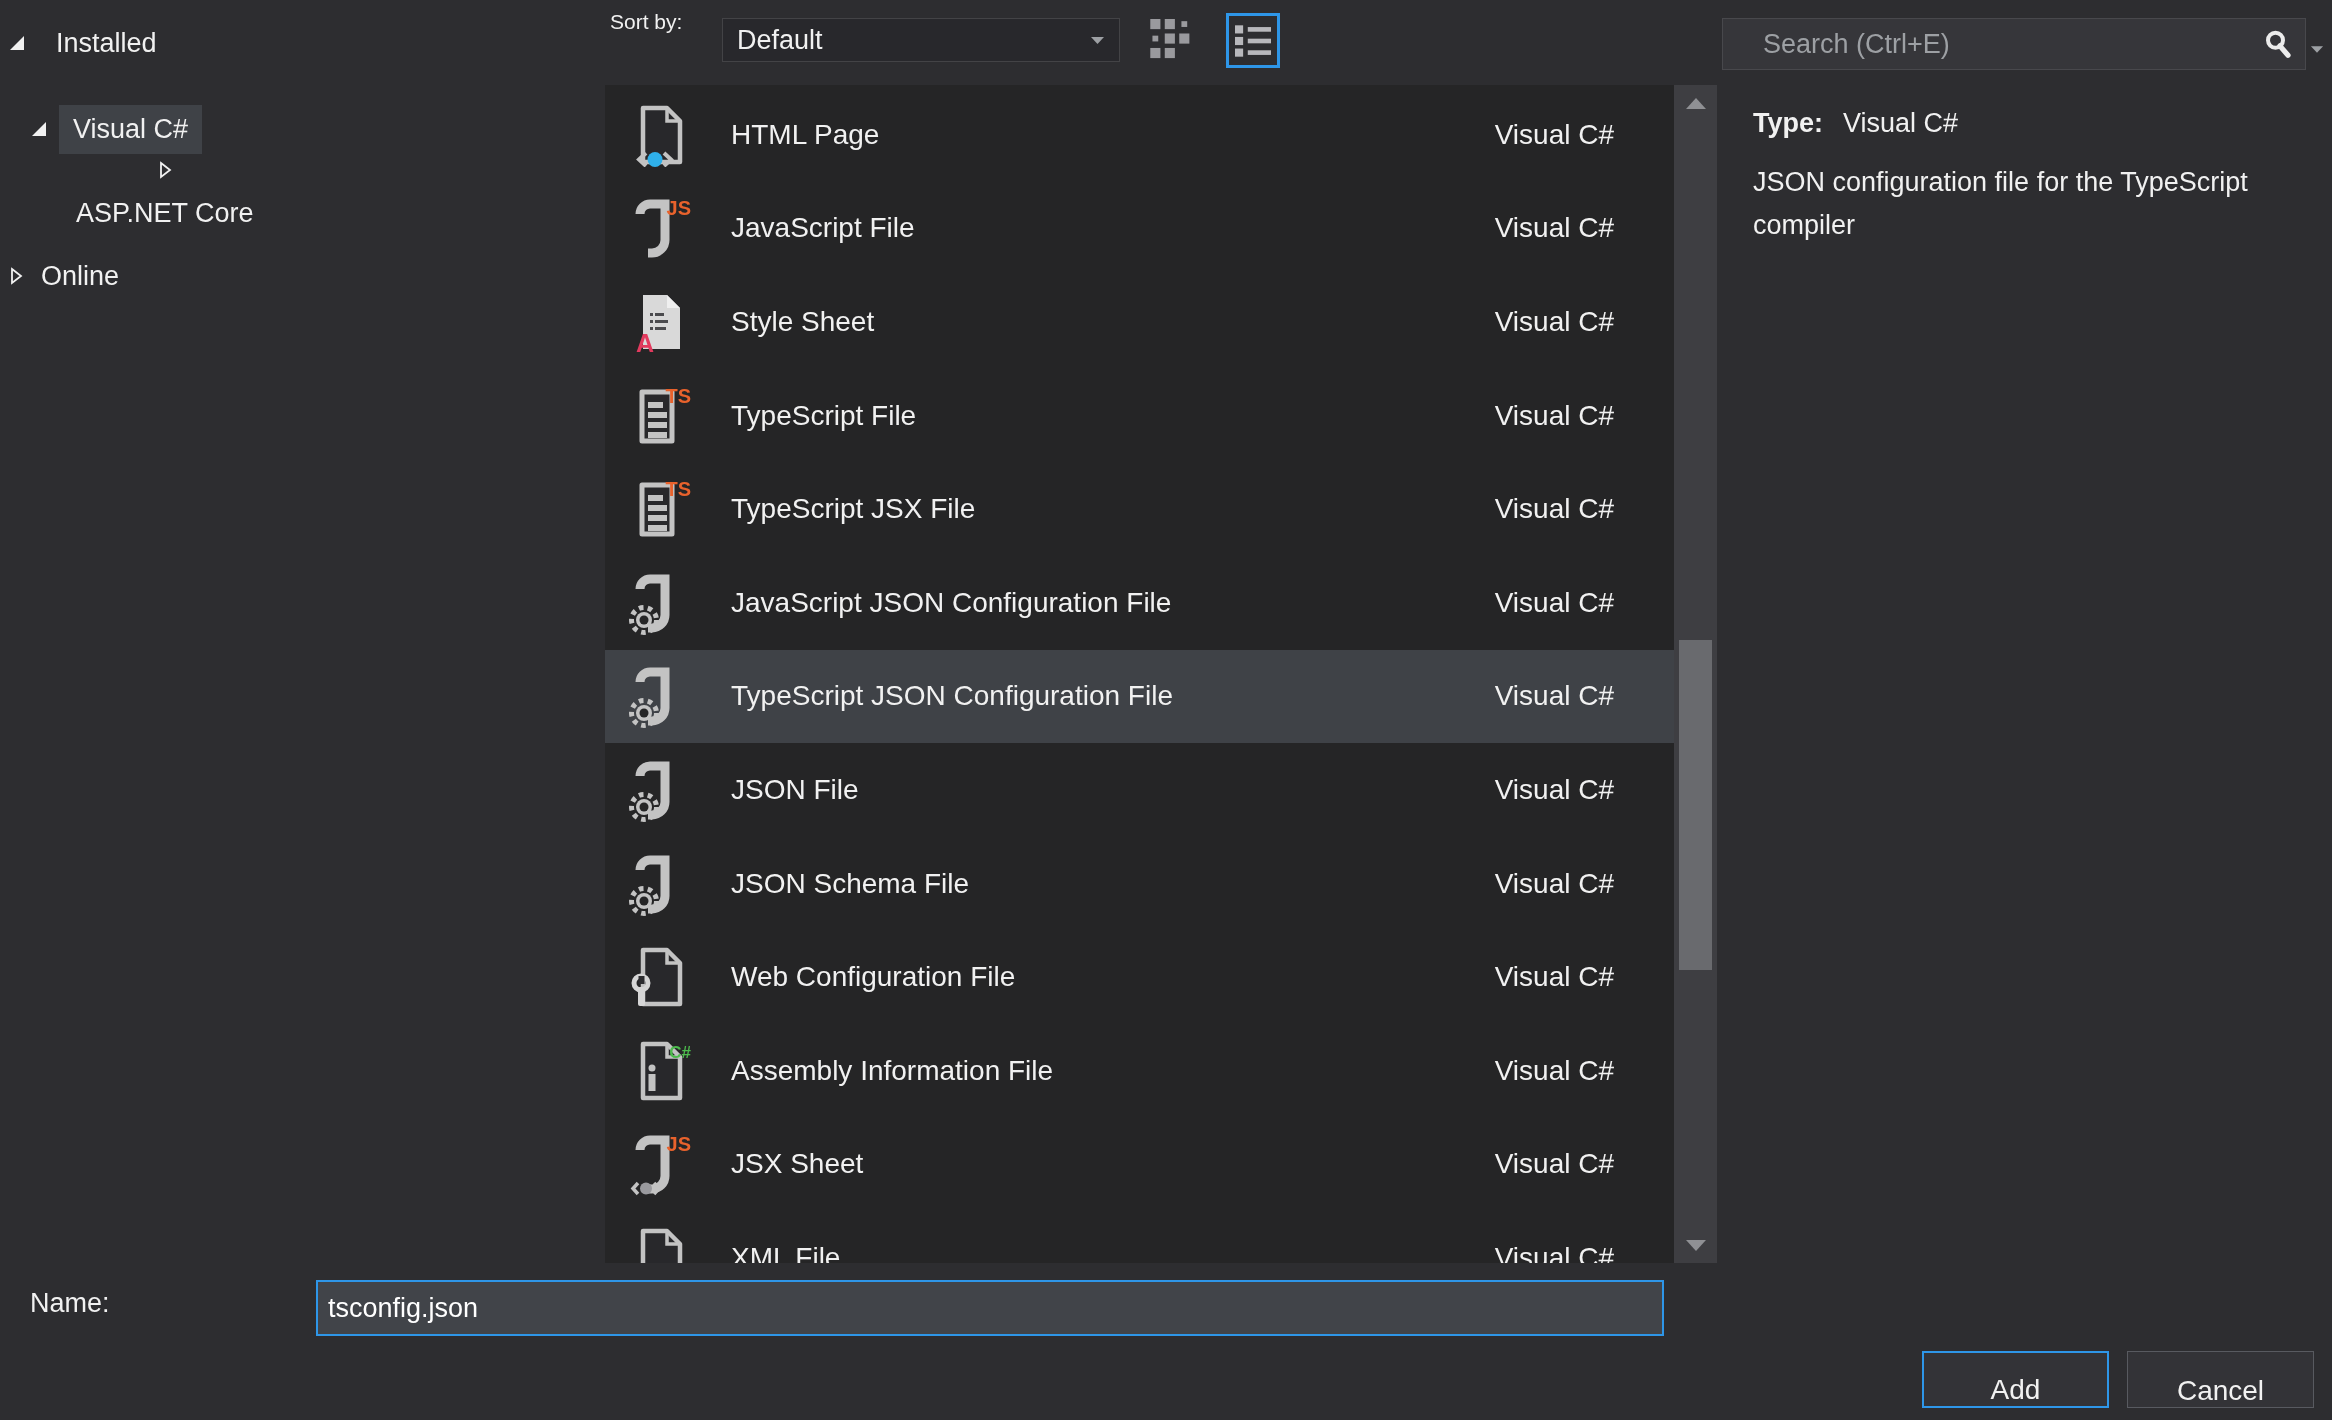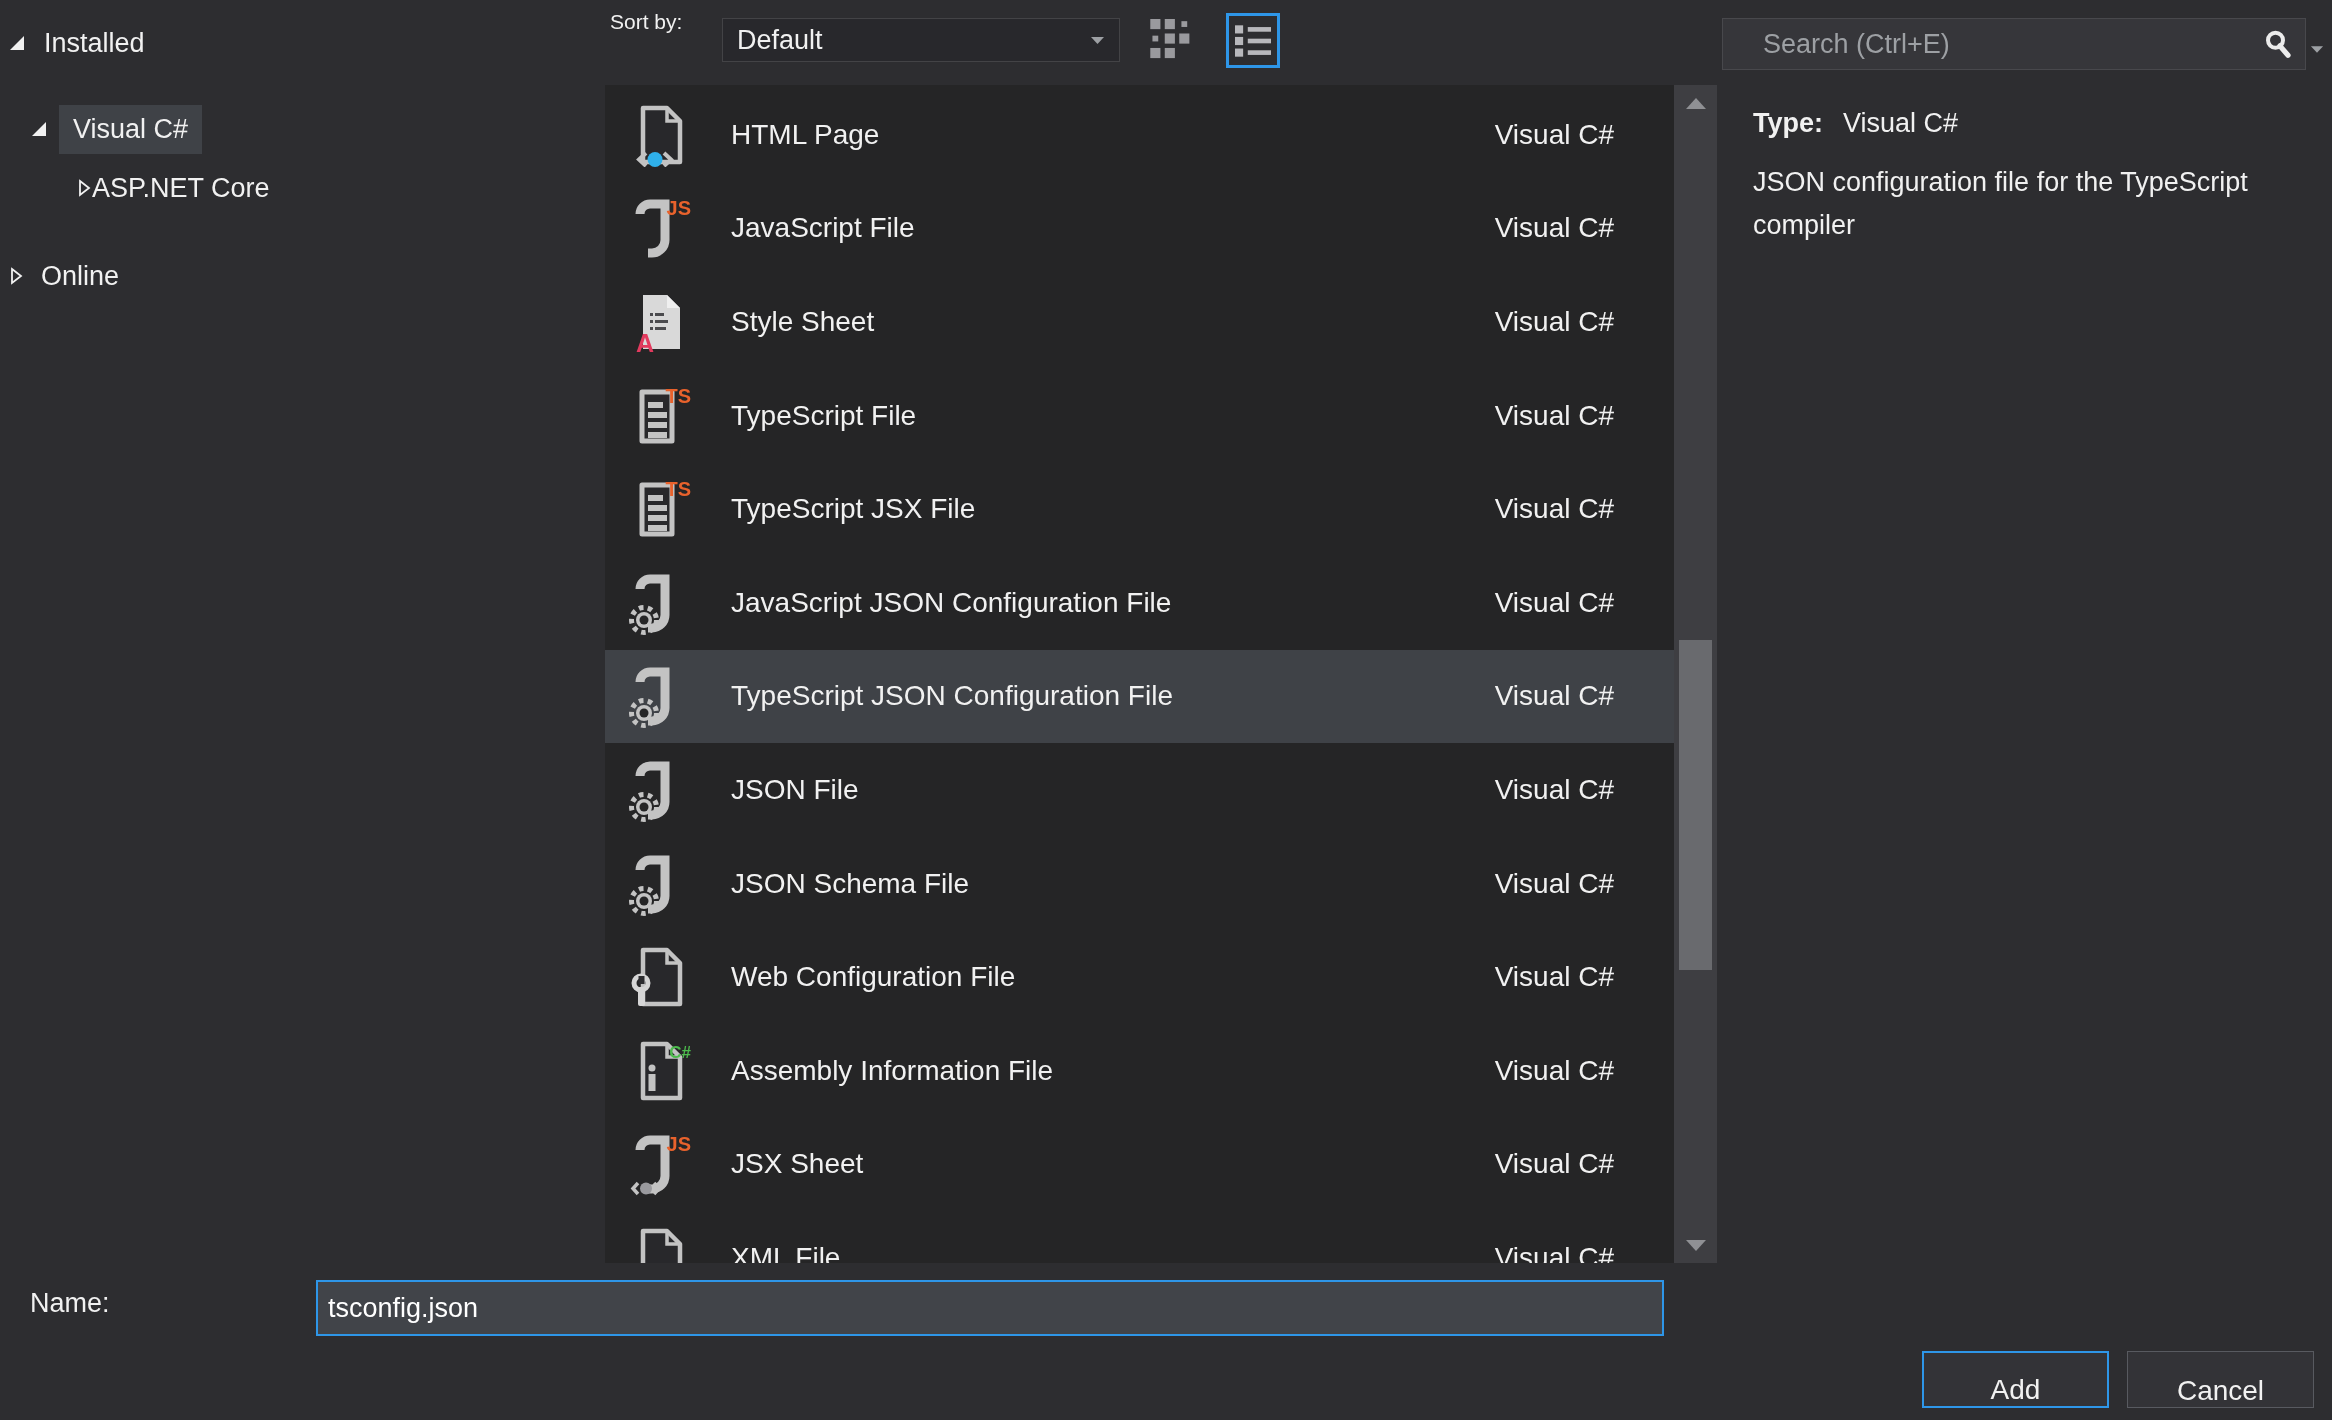--- a/index.html
+++ b/index.html
@@ -8,24 +8,24 @@
   }
   *{margin:0;padding:0;box-sizing:border-box;}
   html,body{background:#1e1e1e;}
   body{font-family:"Liberation Sans","DejaVu Sans",sans-serif;color:var(--text);}
   #root{position:relative;width:2332px;height:1420px;background:var(--background);overflow:hidden;}
 
   
   .tree-row{position:absolute;display:flex;align-items:center;cursor:default;}
   .tree-glyph{flex:0 0 auto;display:flex;}
   .tree-label{font-size:27px;color:var(--text);white-space:nowrap;}
-  #tree-installed{left:8px;top:16px;height:54px;gap:18px;}
+  #tree-installed{left:8px;top:16px;height:54px;gap:30px;}
   #tree-visualcs{left:30px;top:102px;height:54px;gap:11px;}
   #tree-visualcs .tree-label{background:var(--row-selected);padding:9px 14px;}
-  #tree-aspnet{left:76px;top:161px;height:54px;}
+  #tree-aspnet{left:76px;top:161px;height:54px;gap:19px;flex-direction:column;}
   #tree-online{left:8px;top:249px;height:54px;gap:17px;}
 
   
   .sortby-label{position:absolute;left:610px;top:10px;font-size:21px;}
   .dropdown{position:absolute;left:722px;top:18px;width:398px;height:44px;background:#28282c;
     border:1px solid #434346;display:flex;align-items:center;padding:0 14px;cursor:default;}
   .dropdown .dd-value{font-size:27px;flex:1;}
   .viewbtn{position:absolute;display:flex;align-items:center;justify-content:center;cursor:default;}
   #btn-grid{left:1144px;top:14px;width:56px;height:52px;}
   #btn-list{left:1226px;top:13px;width:54px;height:55px;border:3px solid var(--accent);}

